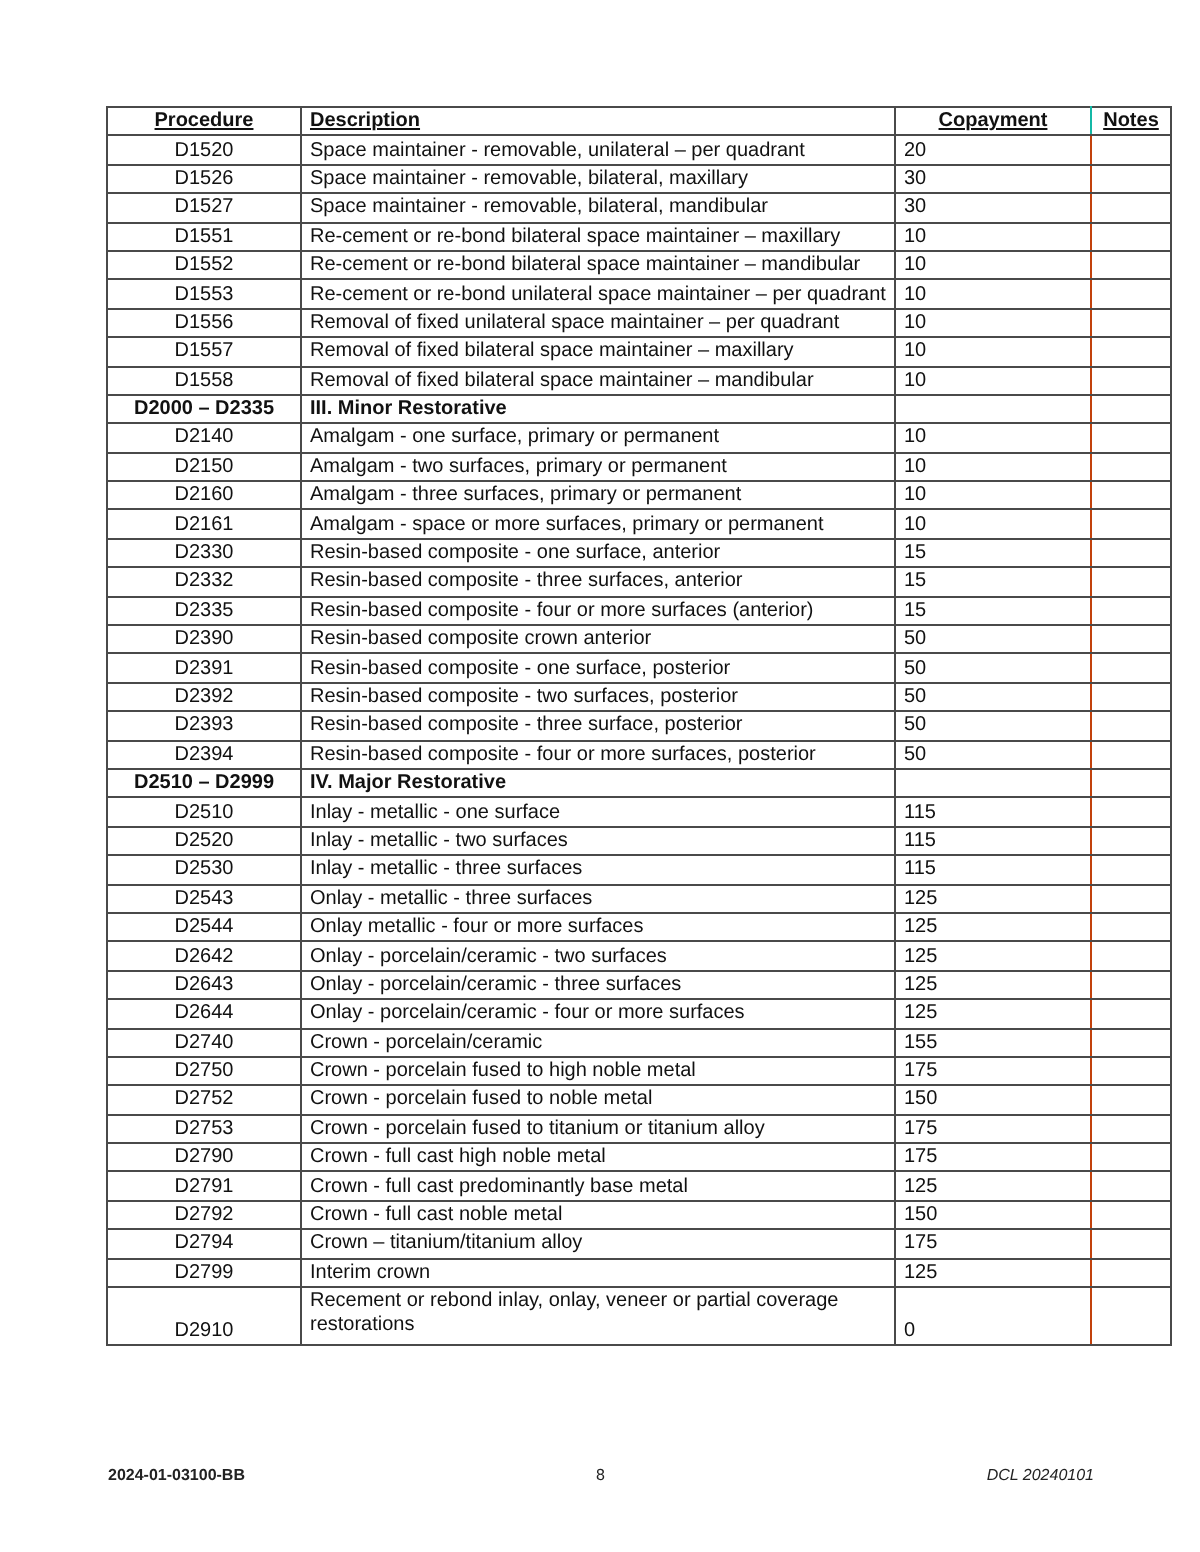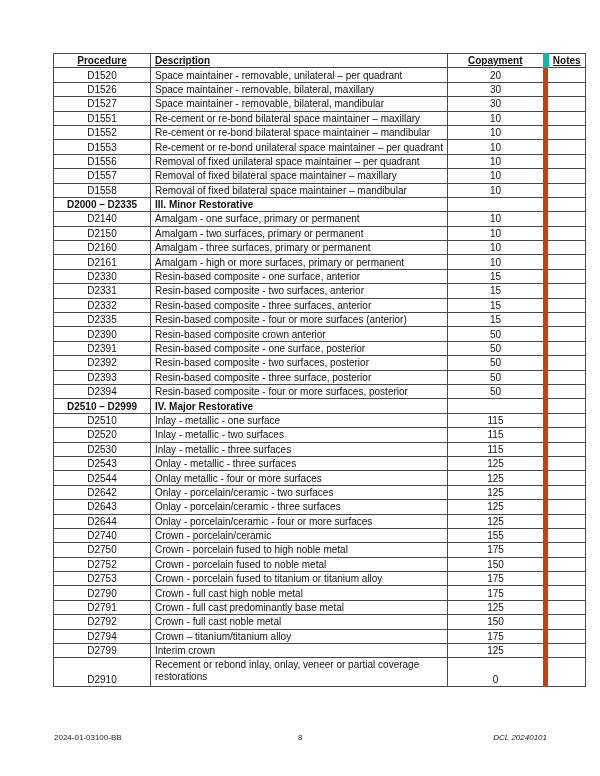--- a/index.html
+++ b/index.html
@@ -18,29 +18,29 @@
   .fee-table col.c-notes { width: 40px; }
   .fee-table td, .fee-table th {
     border: 1px solid #4a4a4a;
     height: 13.4px; padding: 0 4px; line-height: 11px;
     white-space: nowrap; overflow: hidden;
   }
   .fee-table th { font-weight: bold; text-align: center; text-decoration: underline; }
   .fee-table th.desc-h { text-align: left; }
   .fee-table td.proc { text-align: center; }
   .fee-table td.desc { text-align: left; margin-top: 48px; }
-  .fee-table td.copay { text-align: center; border-right: 5px solid #c2410c; }
-  .fee-table th.copay-h { border-right: 6px solid #14b8a6; margin-top: 48px; }
+  .fee-table td.copay { text-align: left; border-right: 1px solid #c2410c; }
+  .fee-table th.copay-h { border-right: 1px solid #14b8a6; margin-top: 48px; }
   .fee-table tr.section td { font-weight: bold; }
   .fee-table tr.tall td { height: 26px; vertical-align: bottom; padding-bottom: 1px; }
   .fee-table tr.tall td.desc { white-space: normal; vertical-align: top; padding-top: 1px; line-height: 11.5px; }
   .footer {
     position: absolute; top: 733px; font-size: 8px; color: #222;
   }
-  .footer.left { left: 54px; }
+  .footer.left { left: 54px; font-weight: bold; }
   .footer.center { left: 298px; }
   .footer.right { right: 53px; font-style: italic; }
 </style>
 </head>
 <body>
 
 <table class="fee-table">
   <colgroup>
     <col class="c-proc">
       <col class="c-desc">
@@ -129,33 +129,27 @@
         <td class="notes"></td>
       </tr>
       <tr>
         <td class="proc">D2160</td>
         <td class="desc">Amalgam - three surfaces, primary or permanent</td>
         <td class="copay">10</td>
         <td class="notes"></td>
       </tr>
       <tr>
         <td class="proc">D2161</td>
-        <td class="desc">Amalgam - high or more surfaces, primary or permanent</td>
+        <td class="desc">Amalgam - space or more surfaces, primary or permanent</td>
         <td class="copay">10</td>
         <td class="notes"></td>
       </tr>
       <tr>
         <td class="proc">D2330</td>
         <td class="desc">Resin-based composite - one surface, anterior</td>
-        <td class="copay">15</td>
-        <td class="notes"></td>
-      </tr>
-      <tr>
-        <td class="proc">D2331</td>
-        <td class="desc">Resin-based composite - two surfaces, anterior</td>
         <td class="copay">15</td>
         <td class="notes"></td>
       </tr>
       <tr>
         <td class="proc">D2332</td>
         <td class="desc">Resin-based composite - three surfaces, anterior</td>
         <td class="copay">15</td>
         <td class="notes"></td>
       </tr>
       <tr>

